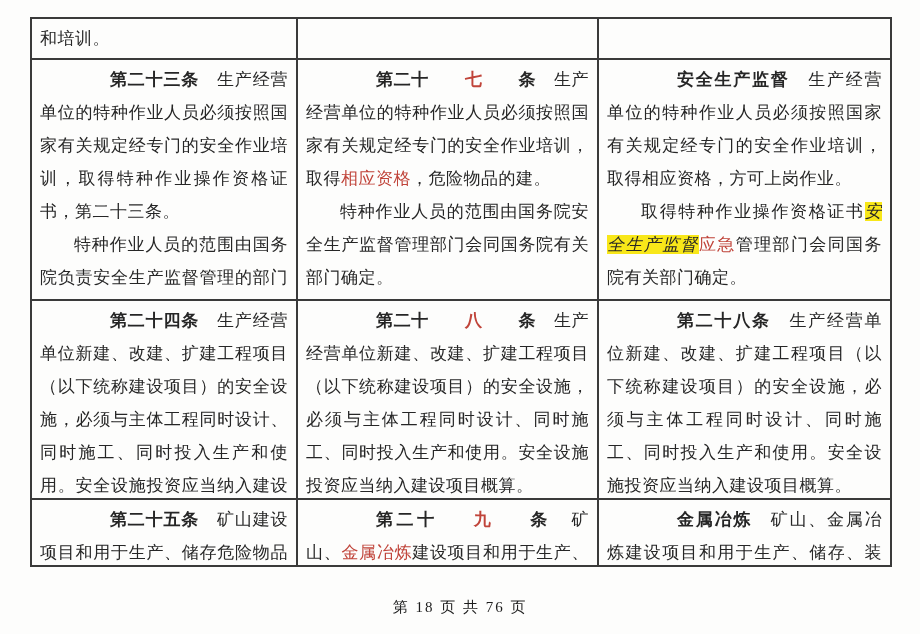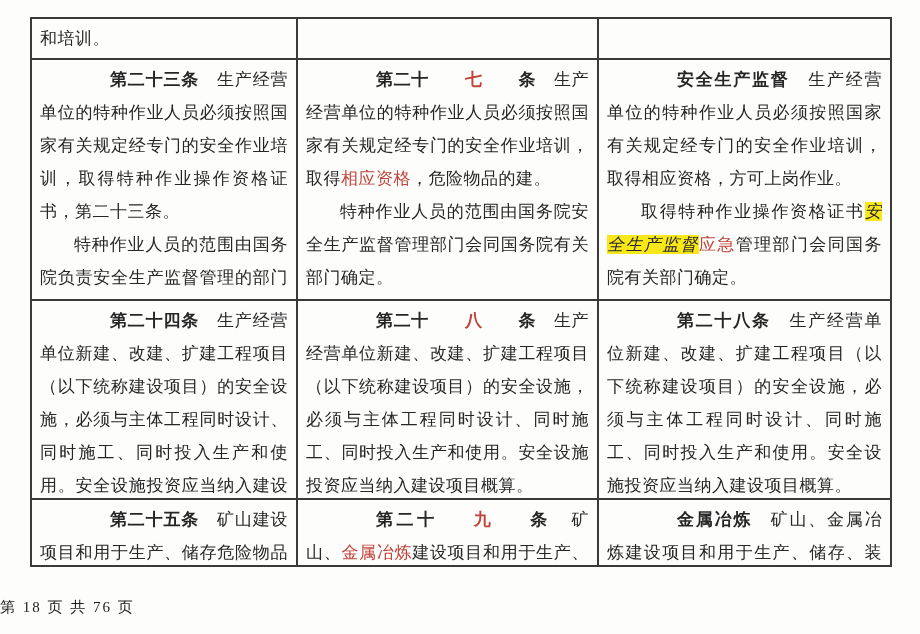--- a/index.html
+++ b/index.html
@@ -33,21 +33,21 @@
     text-align:justify;
   }
   .para.noindent{text-indent:0;}
   .b{font-weight:bold;margin-left:36px;}
   .red{color:var(--red);}
   .hl{background:var(--hl);font-style:italic;}
   .page-footer{
     position:absolute;
     left:0;right:0;
     top:598px;
-    text-align:left;
+    text-align:center;
     font-size:15px;
     color:#1c1c1c;
     letter-spacing:2px;
   }
 </style>
 </head>
 <body style="--text: #262626; --red: #c0443a; --hl: #f8e719; --border: #3a3a3a;">
 
 <table class="doc-table">
   <colgroup>

